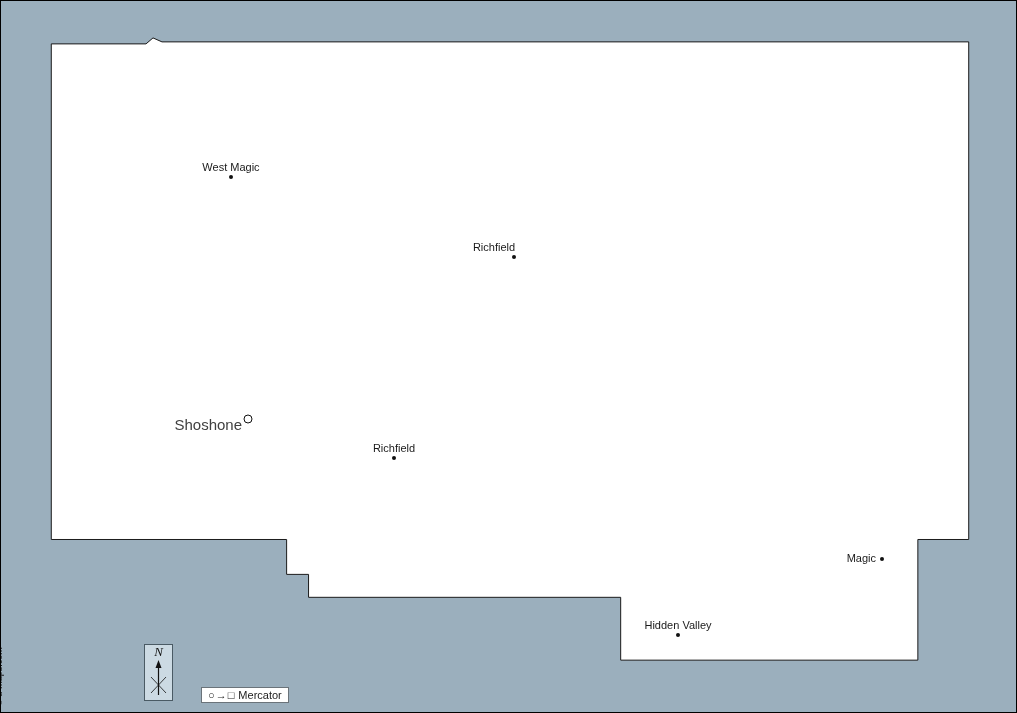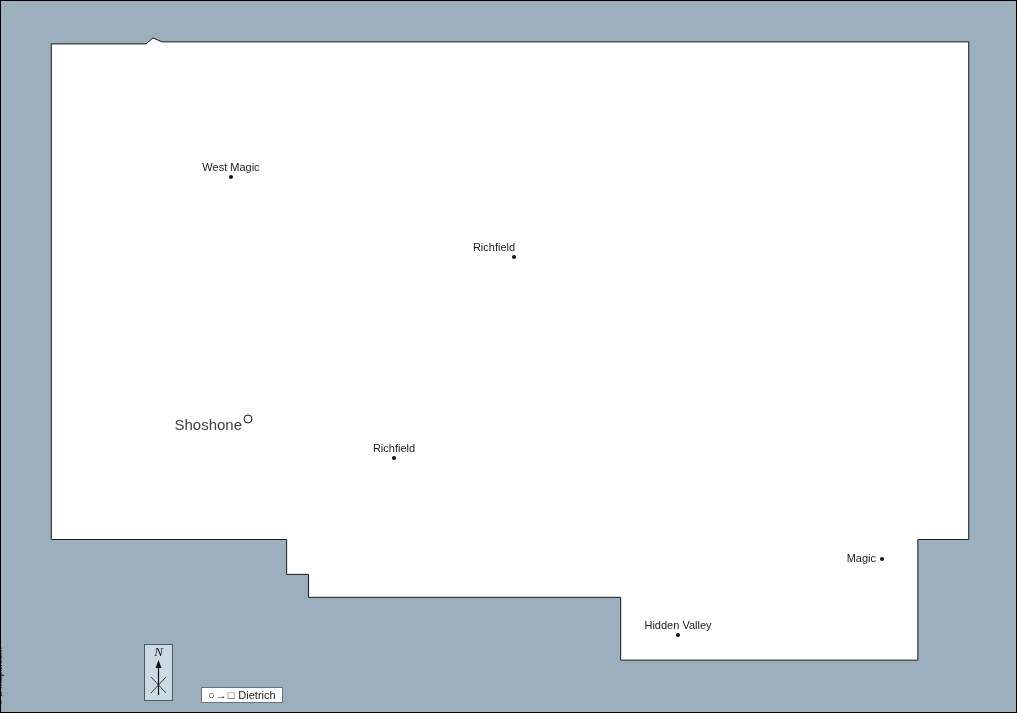--- a/index.html
+++ b/index.html
@@ -117,18 +117,18 @@
     <svg width="27" height="40" aria-hidden="true">
       <line x1="13.5" y1="8" x2="13.5" y2="36" stroke="#111" stroke-width="1.2"></line>
       <polygon points="13.5,1 10.5,9 16.5,9" fill="#111"></polygon>
       <line x1="6" y1="18" x2="21" y2="34" stroke="#111" stroke-width="0.8"></line>
       <line x1="6" y1="34" x2="21" y2="18" stroke="#111" stroke-width="0.8"></line>
     </svg>
   </div>
 
   <div class="proj-box">
     <span class="sym">○→□</span>
-    <span>Dietrich</span>
+    <span>Mercator</span>
   </div>
 
   <span class="credit">© d-maps.com</span>
 
 </div>
 
 </body></html>

